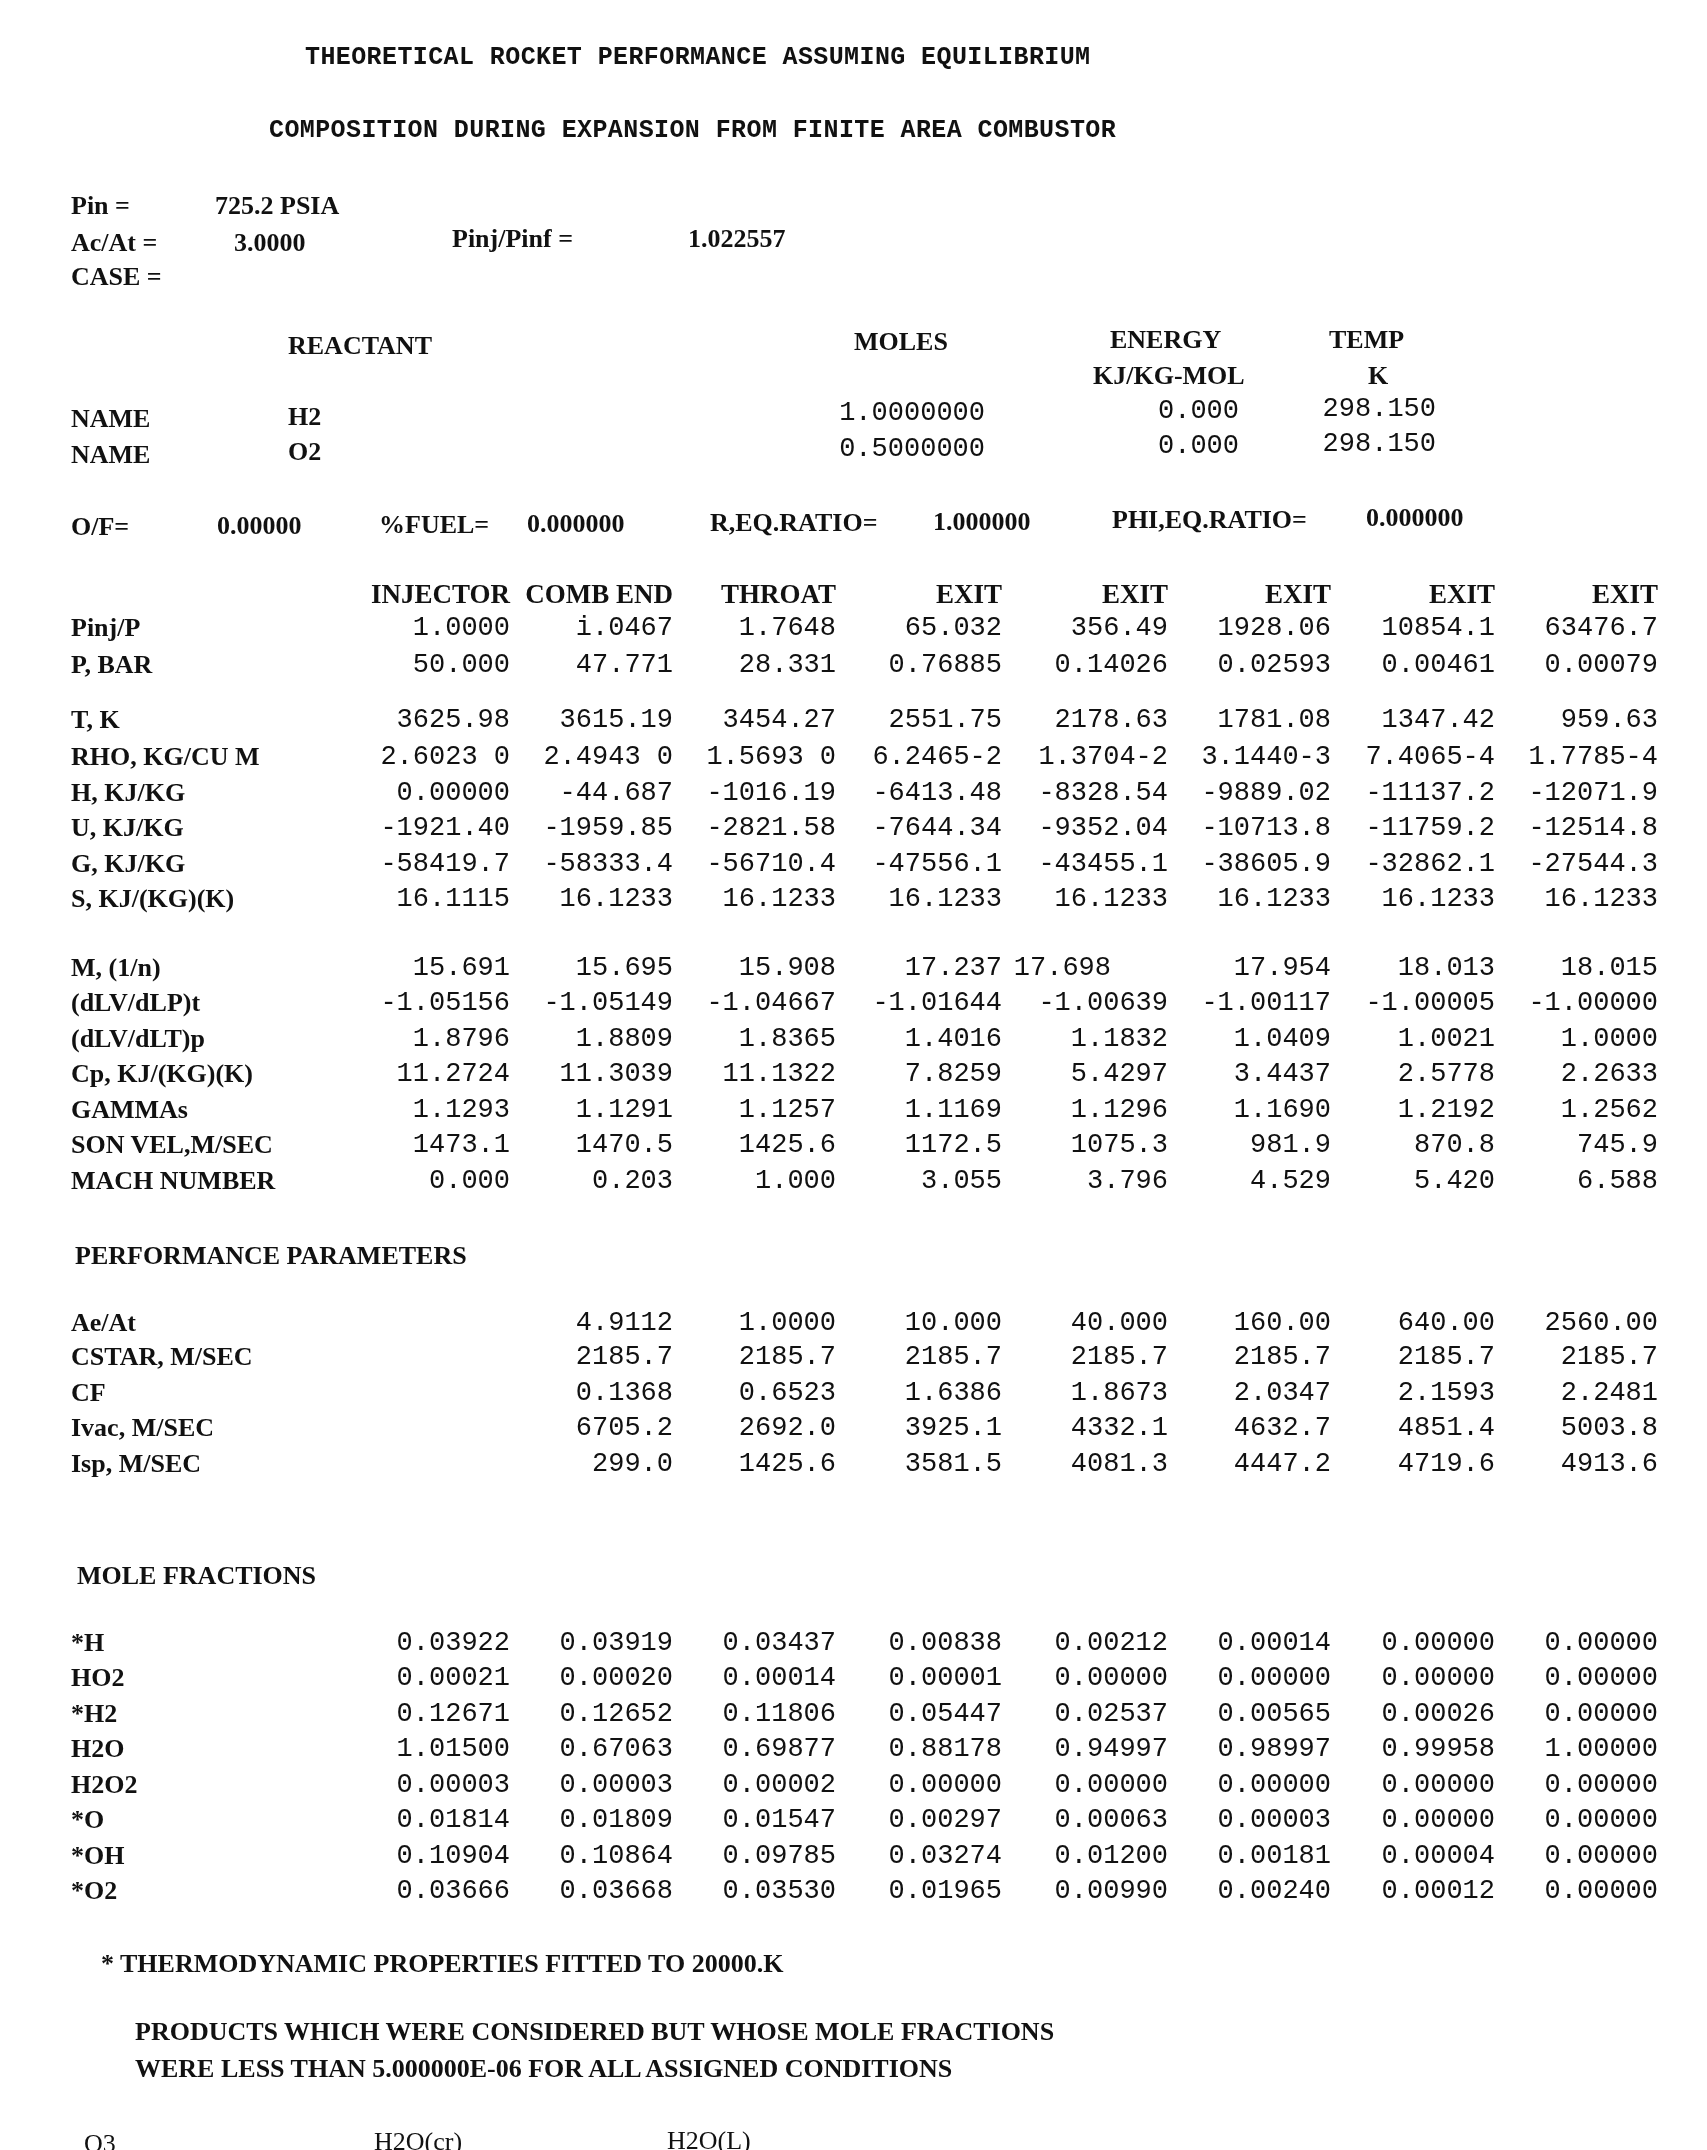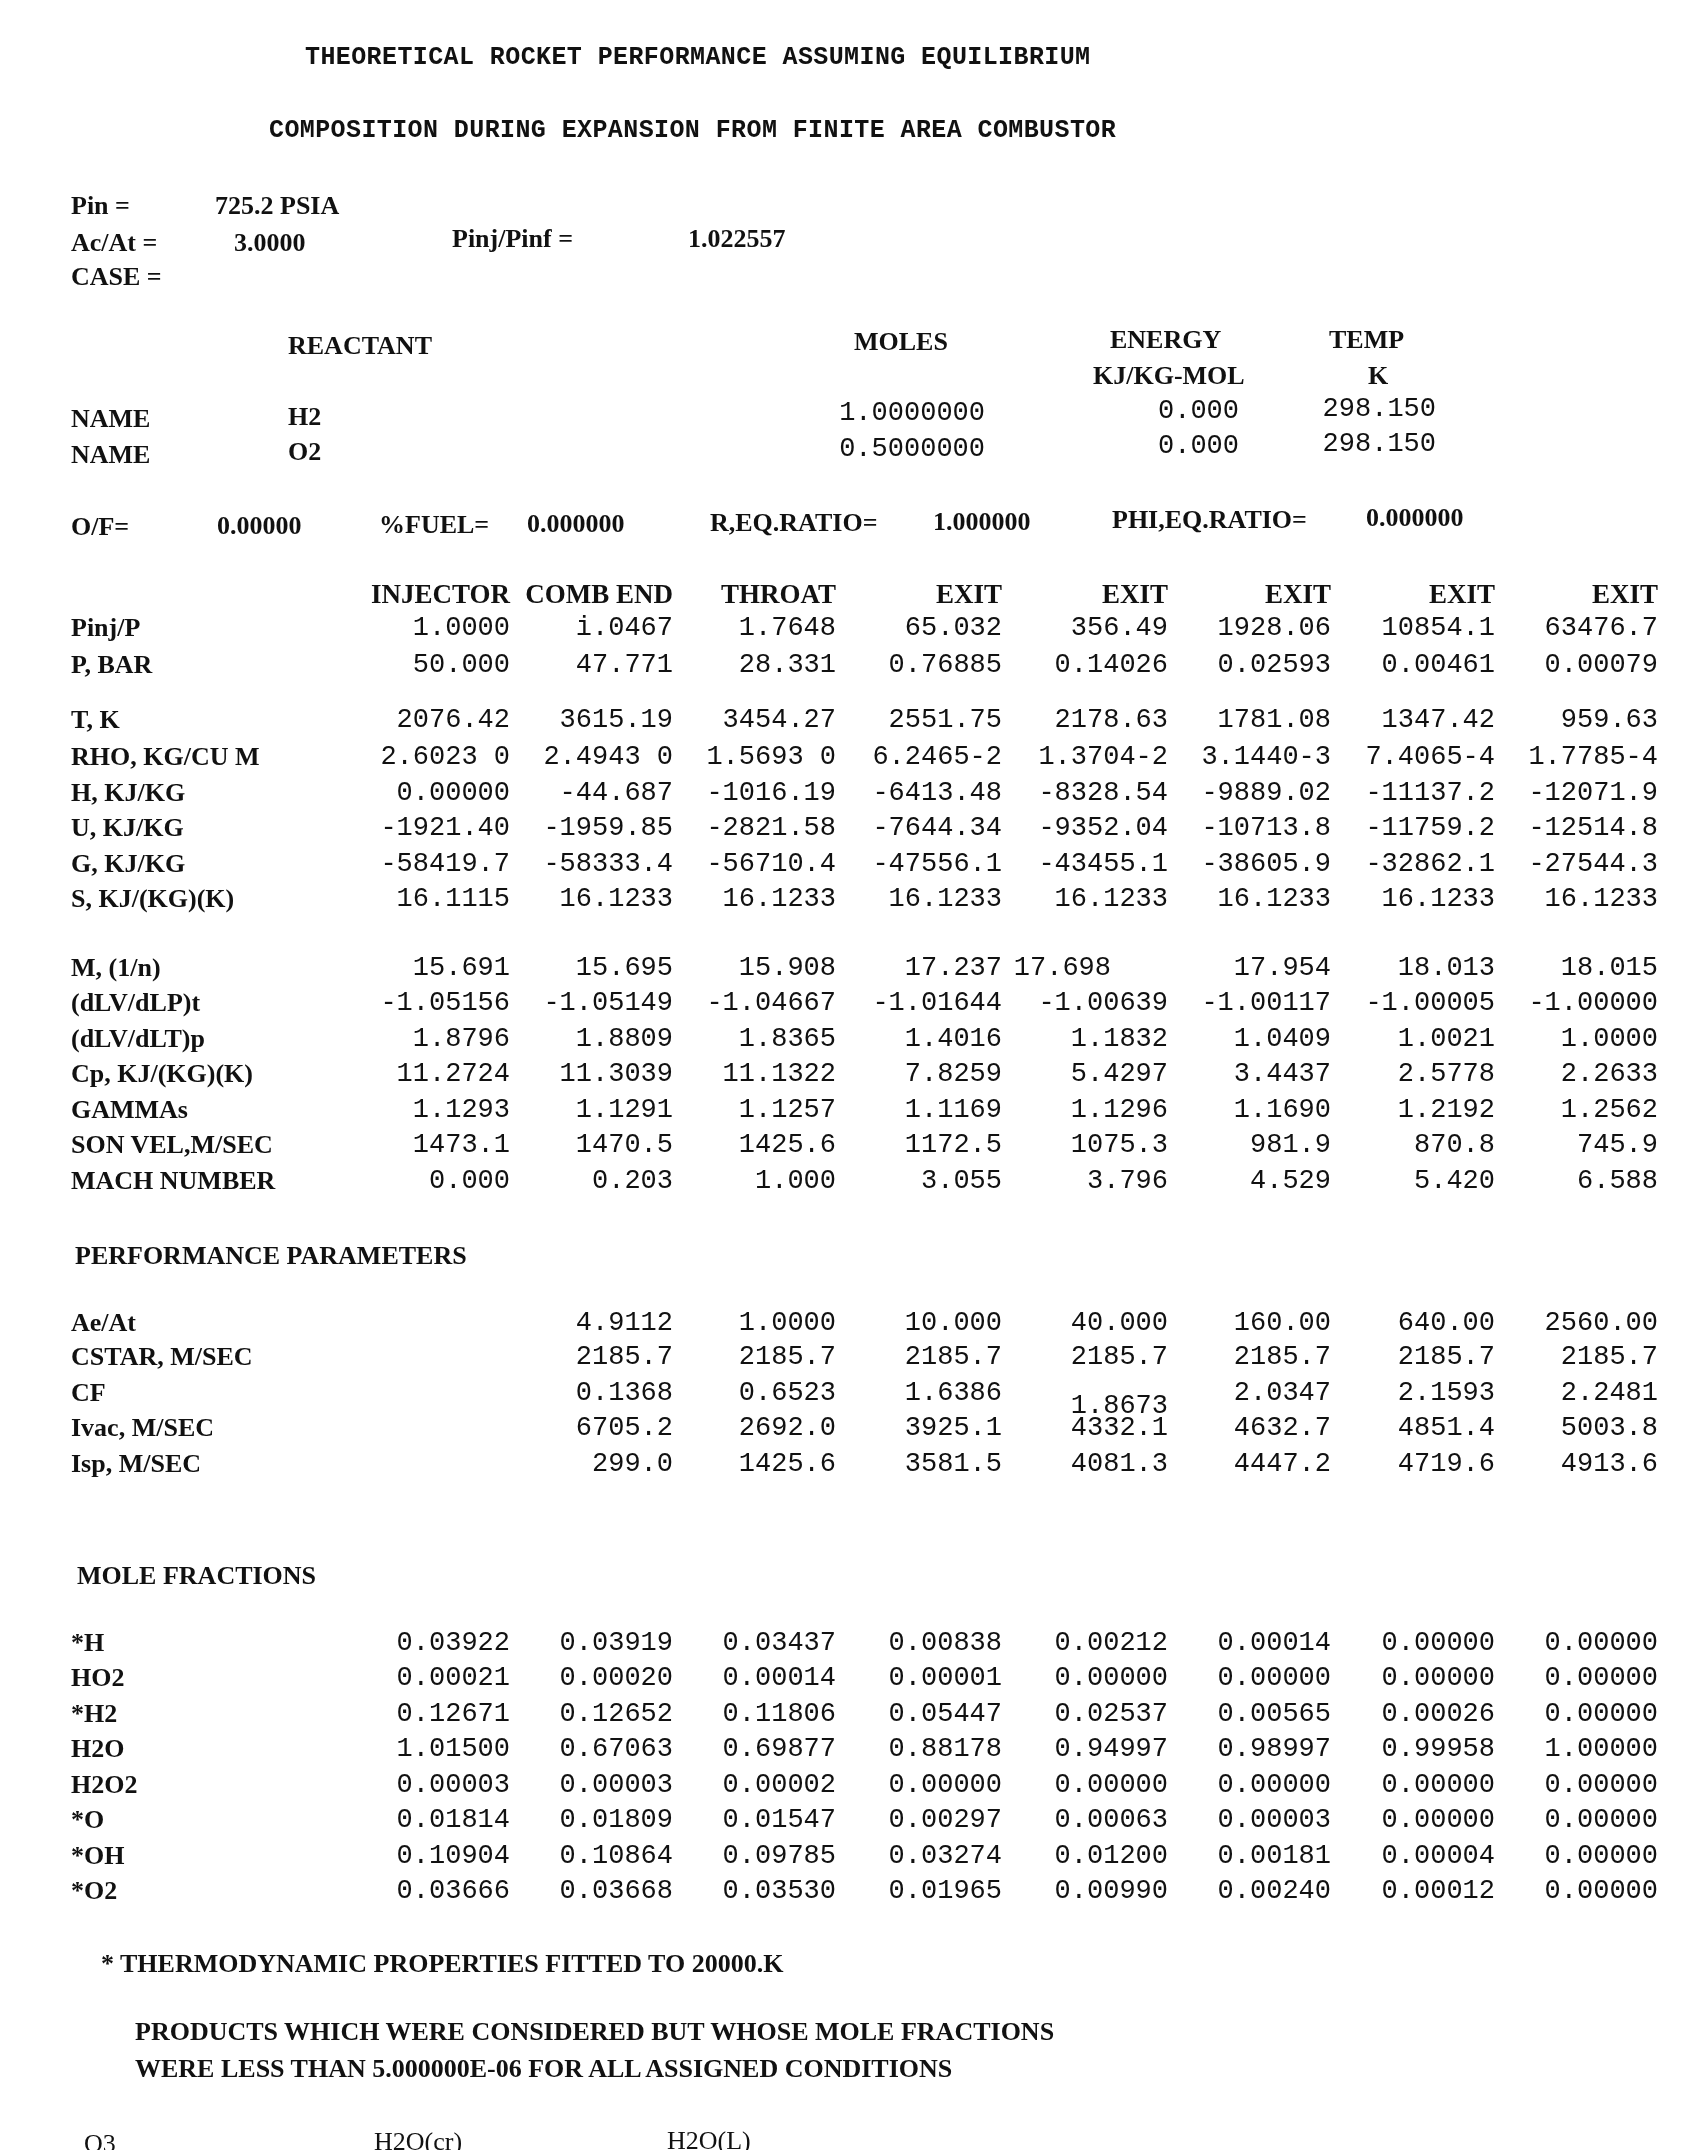--- a/index.html
+++ b/index.html
@@ -94,21 +94,21 @@
       <div class="cell" style="left: 514px;">47.771</div>
       <div class="cell" style="left: 677px;">28.331</div>
       <div class="cell" style="left: 843px;">0.76885</div>
       <div class="cell" style="left: 1009px;">0.14026</div>
       <div class="cell" style="left: 1172px;">0.02593</div>
       <div class="cell" style="left: 1336px;">0.00461</div>
       <div class="cell" style="left: 1499px;">0.00079</div>
     </div>
     <div class="row" style="top: 705px;">
       <div class="rlabel">T, K</div>
-      <div class="cell" style="left: 351px;">2076.42</div>
+      <div class="cell" style="left: 351px;">3625.98</div>
       <div class="cell" style="left: 514px;">3615.19</div>
       <div class="cell" style="left: 677px;">3454.27</div>
       <div class="cell" style="left: 843px;">2551.75</div>
       <div class="cell" style="left: 1009px;">2178.63</div>
       <div class="cell" style="left: 1172px;">1781.08</div>
       <div class="cell" style="left: 1336px;">1347.42</div>
       <div class="cell" style="left: 1499px;">959.63</div>
     </div>
     <div class="row" style="top: 742px;">
       <div class="rlabel">RHO, KG/CU M</div>
@@ -267,21 +267,21 @@
       <div class="cell" style="left: 1172px;">2185.7</div>
       <div class="cell" style="left: 1336px;">2185.7</div>
       <div class="cell" style="left: 1499px;">2185.7</div>
     </div>
     <div class="row" style="top: 1378px;">
       <div class="rlabel">CF</div>
       <div class="cell" style="left: 351px;"></div>
       <div class="cell" style="left: 514px;">0.1368</div>
       <div class="cell" style="left: 677px;">0.6523</div>
       <div class="cell" style="left: 843px;">1.6386</div>
-      <div class="cell" style="left: 1009px; margin-top: 13px;">1.8673</div>
+      <div class="cell" style="left: 1009px;">1.8673</div>
       <div class="cell" style="left: 1172px;">2.0347</div>
       <div class="cell" style="left: 1336px;">2.1593</div>
       <div class="cell" style="left: 1499px;">2.2481</div>
     </div>
     <div class="row" style="top: 1413px;">
       <div class="rlabel">Ivac, M/SEC</div>
       <div class="cell" style="left: 351px;"></div>
       <div class="cell" style="left: 514px;">6705.2</div>
       <div class="cell" style="left: 677px;">2692.0</div>
       <div class="cell" style="left: 843px;">3925.1</div>

